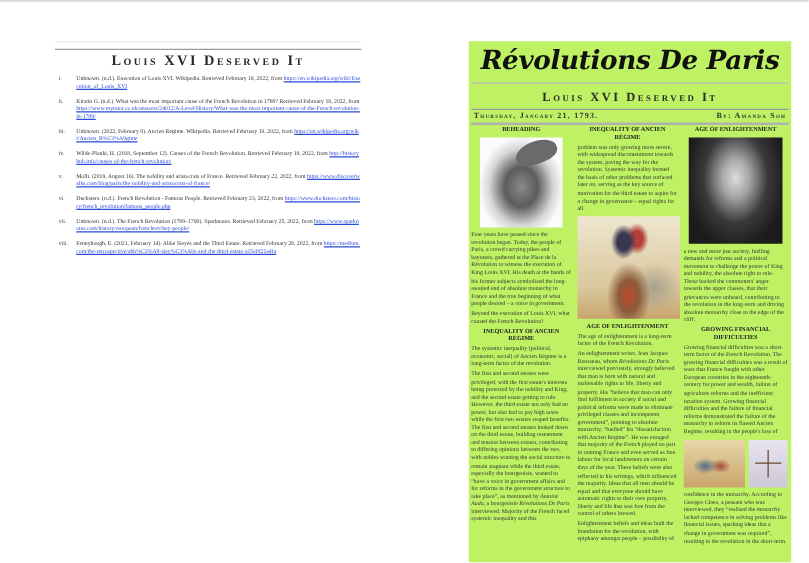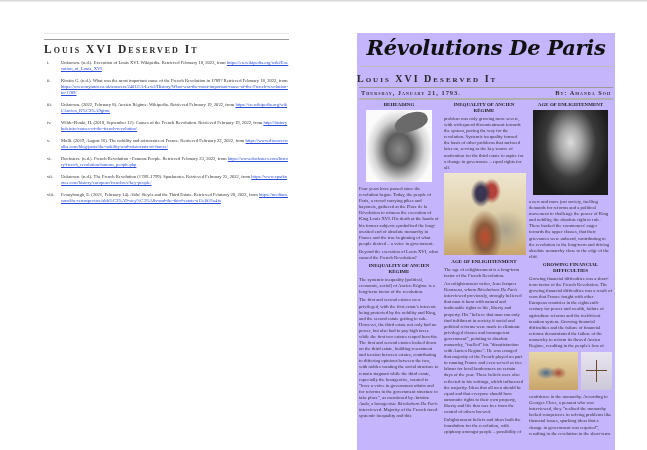--- a/index.html
+++ b/index.html
@@ -10,30 +10,30 @@
     color: #222;
   }
   .topbar { position: absolute; left: 0; top: 0; width: 647px; height: 2px; background: linear-gradient(#cfcfcf, #f4f4f4); }
 
   
   .page-left { position: absolute; left: 36px; top: 33px; width: 256px; height: 420px; background: #fff; }
   .page-left .rule-top { position: absolute; left: 8px; top: 0; width: 245px; height: 0; border-top: 1px solid #e8e8e8; }
   .page-left .rule-top2 { position: absolute; left: 8px; top: 6px; width: 245px; height: 1px; background: #9a9a9a; }
   .title-sc {
     font-family: "Liberation Serif", serif; font-variant: small-caps; font-weight: bold;
-    letter-spacing: 2px; color: #2a2a2a; 
+    letter-spacing: 2px; color: #2a2a2a; text-align: center;
   }
   .page-left .title-sc { position: absolute; left: 8px; top: 10px; width: 245px; font-size: 11.5px; }
   .refs { position: absolute; left: 8px; top: 27px; width: 245px; margin: 0; padding: 0; list-style: none; }
   .ref { position: relative; padding-left: 17px; font-size: 4.6px; line-height: 6.2px; margin-bottom: 5.6px; color: #333; }
   .ref .num { position: absolute; left: 3px; top: 0; width: 10px; }
   .ref .link { color: #2b4cd8; text-decoration: underline; word-break: break-all; }
 
   
-  .page-right { position: absolute; left: 357px; top: 33px; width: 258px; height: 417px; background: #c4b5fd; }
+  .page-right { position: absolute; left: 375px; top: 33px; width: 258px; height: 417px; background: #bef264; }
   .masthead {
     position: absolute; left: 0; top: 2px; width: 258px; text-align: center;
     font-family: "DejaVu Serif", serif; font-weight: bold; font-size: 21px; letter-spacing: -0.3px;
     color: #111; font-style: italic;
   }
   .rr1 { position: absolute; left: 2px; top: 33px; width: 254px; height: 1px; background: #bdbdbd; }
   .page-right .title-sc { position: absolute; left: 0; top: 40px; width: 258px; font-size: 10px; }
   .rr2 { position: absolute; left: 2px; top: 54px; width: 254px; height: 1px; background: #9a9a9a; }
   .dateline { position: absolute; left: 4px; top: 56px; width: 250px; font-variant: small-caps; font-weight: bold; font-size: 6.4px; letter-spacing: 1px; color: #333; }
   .dateline .by { position: absolute; right: 0; top: 0; }

